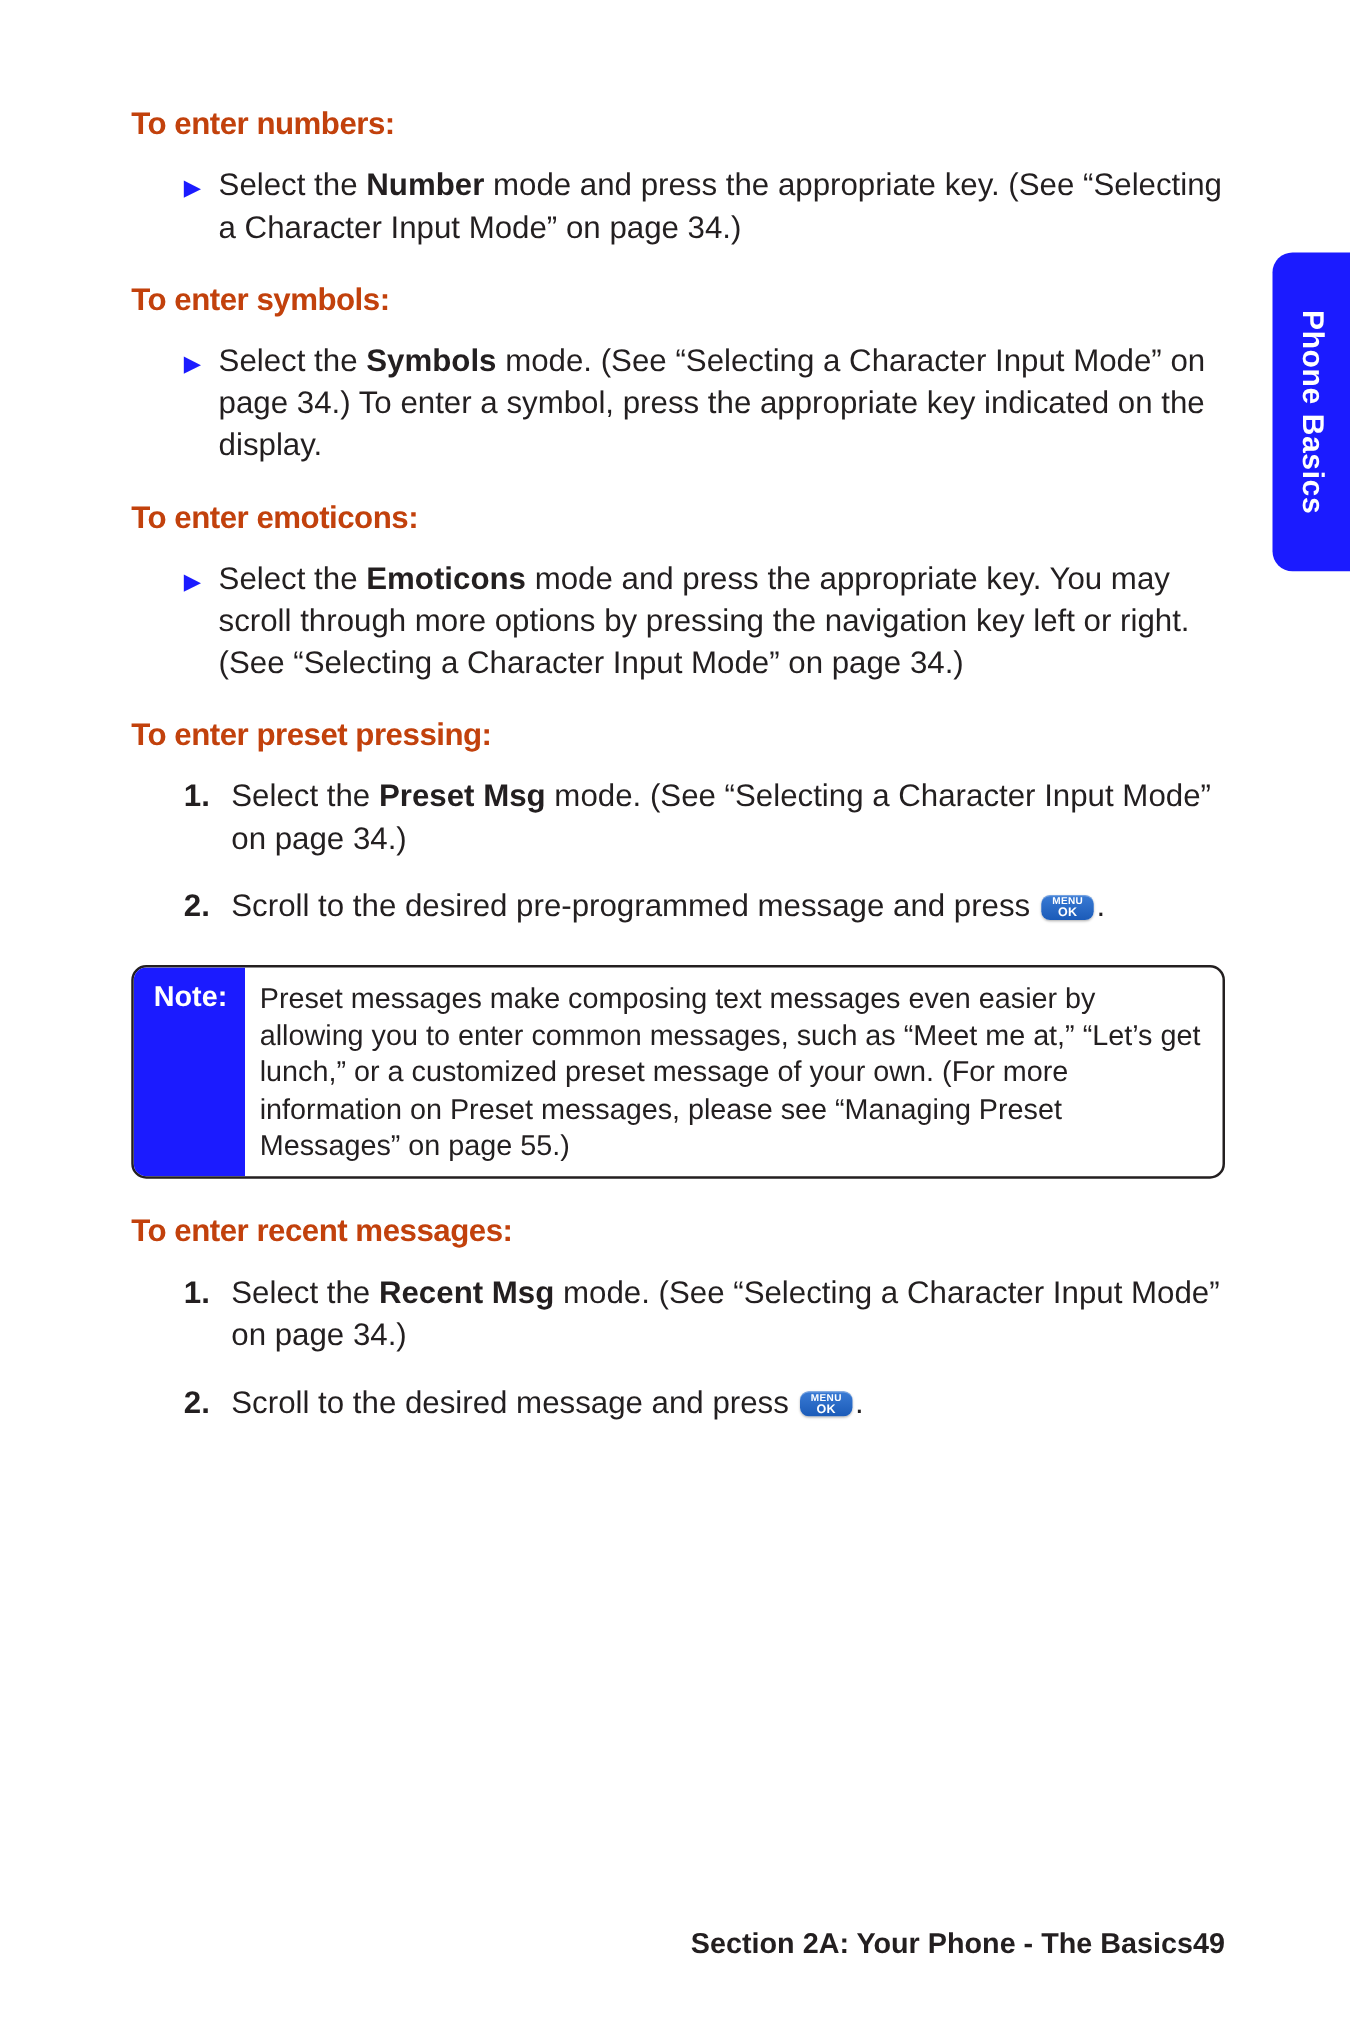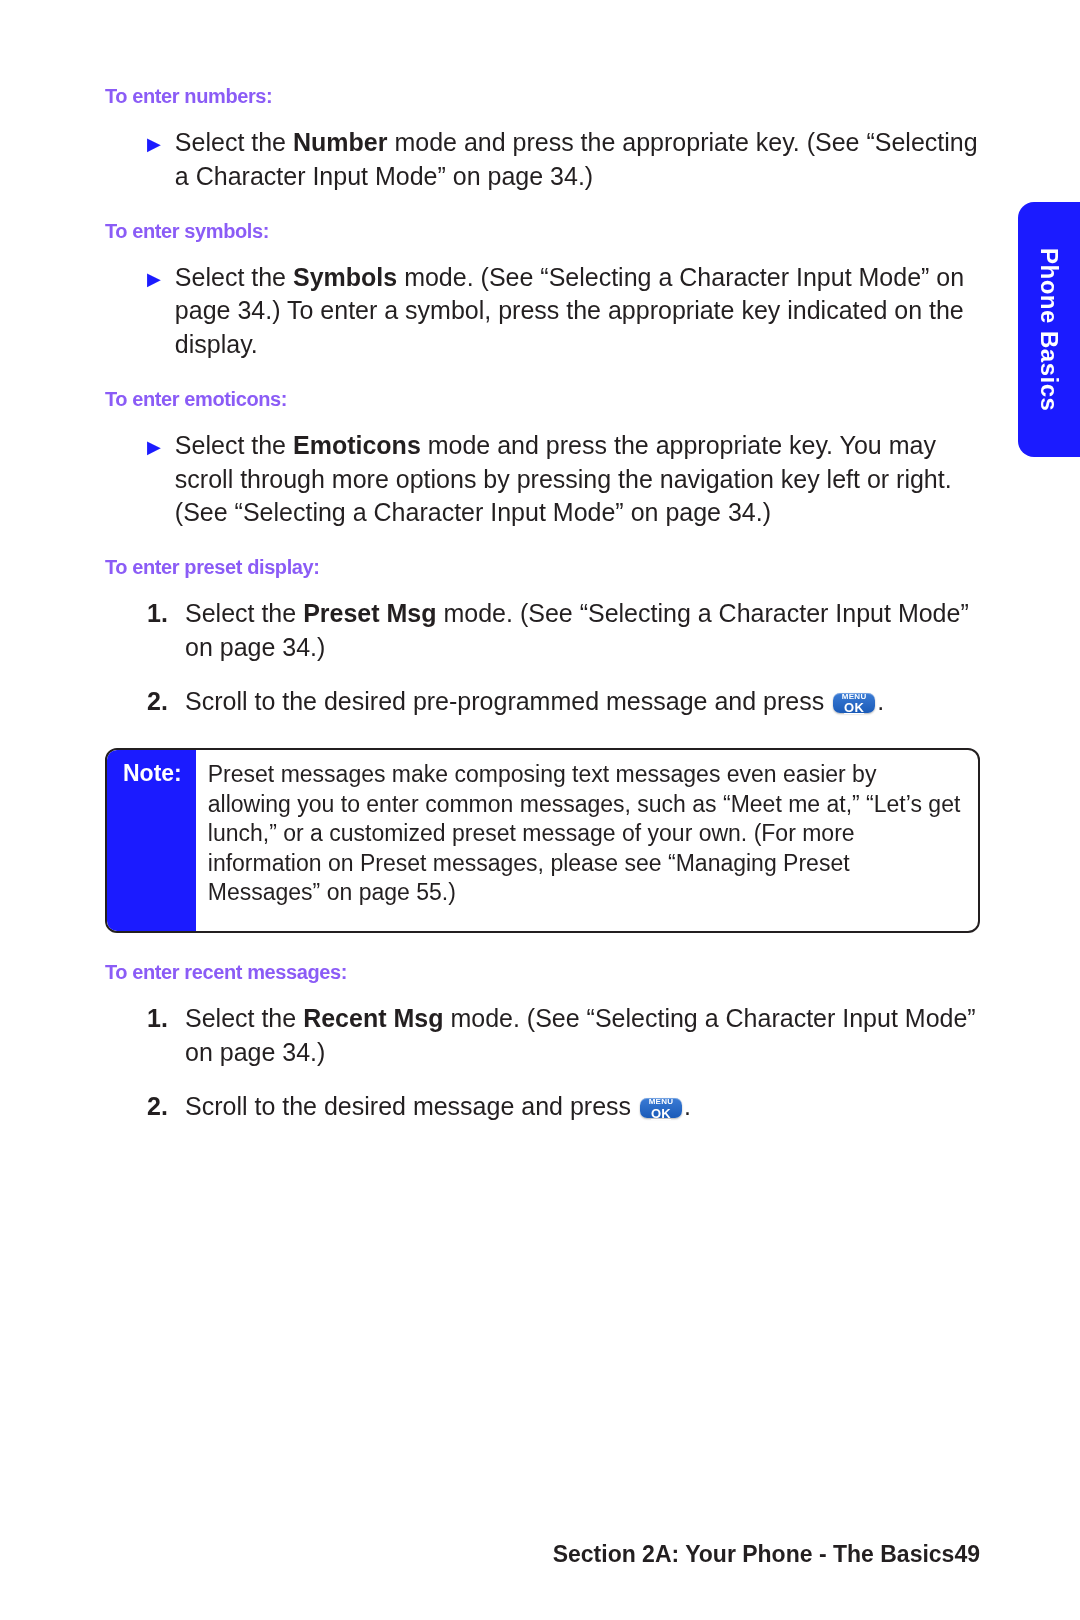--- a/index.html
+++ b/index.html
@@ -18,22 +18,22 @@
     }
     .title {
       color: #1b1bff;
       font-size: 36px;
       font-weight: 700;
       line-height: 1.25;
       margin-bottom: 32px;
       letter-spacing: -0.5px;
     }
     .subhead {
-      color: #8b5cf6;
-      font-size: 20px;
+      color: #c2410c;
+      font-size: 25px;
       font-weight: 700;
       margin-bottom: 18px;
       letter-spacing: -0.4px;
     }
     .bullet-item {
       display: flex;
       align-items: flex-start;
       margin-left: 42px;
       margin-bottom: 26px;
       font-size: 25px;
@@ -75,21 +75,21 @@
       vertical-align: middle;
       color: #fff;
       font-size: 8px;
       font-weight: 700;
       line-height: 1.05;
       padding-top: 2px;
       box-shadow: inset 0 1px 0 rgba(255,255,255,0.3), 0 1px 2px rgba(0,0,0,0.3);
       margin: 0 2px;
     }
     .menu-ok-icon .l1 { font-size: 8px; letter-spacing: 0.3px; }
-    .menu-ok-icon .l2 { font-size: 13px; letter-spacing: 0.3px; text-decoration: underline; }
+    .menu-ok-icon .l2 { font-size: 10px; letter-spacing: 0.3px; }
     .note-box {
       border: 2px solid #231f20;
       border-radius: 12px;
       display: flex;
       margin: 30px 0 28px 0;
       overflow: hidden;
     }
     .note-label {
       background: #1b1bff;
       color: #fff;
@@ -98,21 +98,21 @@
       padding: 10px 14px 10px 16px;
       flex-shrink: 0;
       border-top-left-radius: 9px;
       border-bottom-left-radius: 9px;
       display: flex;
       align-items: flex-start;
     }
     .note-body {
       font-size: 23px;
       line-height: 1.28;
-      padding: 10px 14px 24px 12px;
+      padding: 10px 14px 10px 12px;
       flex: 1;
     }
     .side-tab {
       position: absolute;
       right: 0;
       top: 202px;
       width: 62px;
       height: 255px;
       background: #1b1bff;
       color: #fff;
@@ -175,21 +175,21 @@
     <div class="subhead">To enter emoticons:</div>
     <div class="bullet-item">
       <span class="bullet-marker">▶</span>
       <span class="bullet-text">
         <span>Select the </span><span class="bold">Emoticons</span><span> mode and press the appropriate key. You may scroll through more options by pressing the navigation key left or right. (See “Selecting a Character Input Mode” on page 34.)</span>
       </span>
     </div>
   </div>
 
   <div class="section-block">
-    <div class="subhead">To enter preset display:</div>
+    <div class="subhead">To enter preset pressing:</div>
     <div class="num-item">
       <span class="num-marker">1.</span>
       <span class="num-text">
         <span>Select the </span><span class="bold">Preset Msg</span><span> mode. (See “Selecting a Character Input Mode” on page 34.)</span>
       </span>
     </div>
     <div class="num-item">
       <span class="num-marker">2.</span>
       <span class="num-text">
         <span>Scroll to the desired pre-programmed message and press </span><span class="menu-ok-icon">

